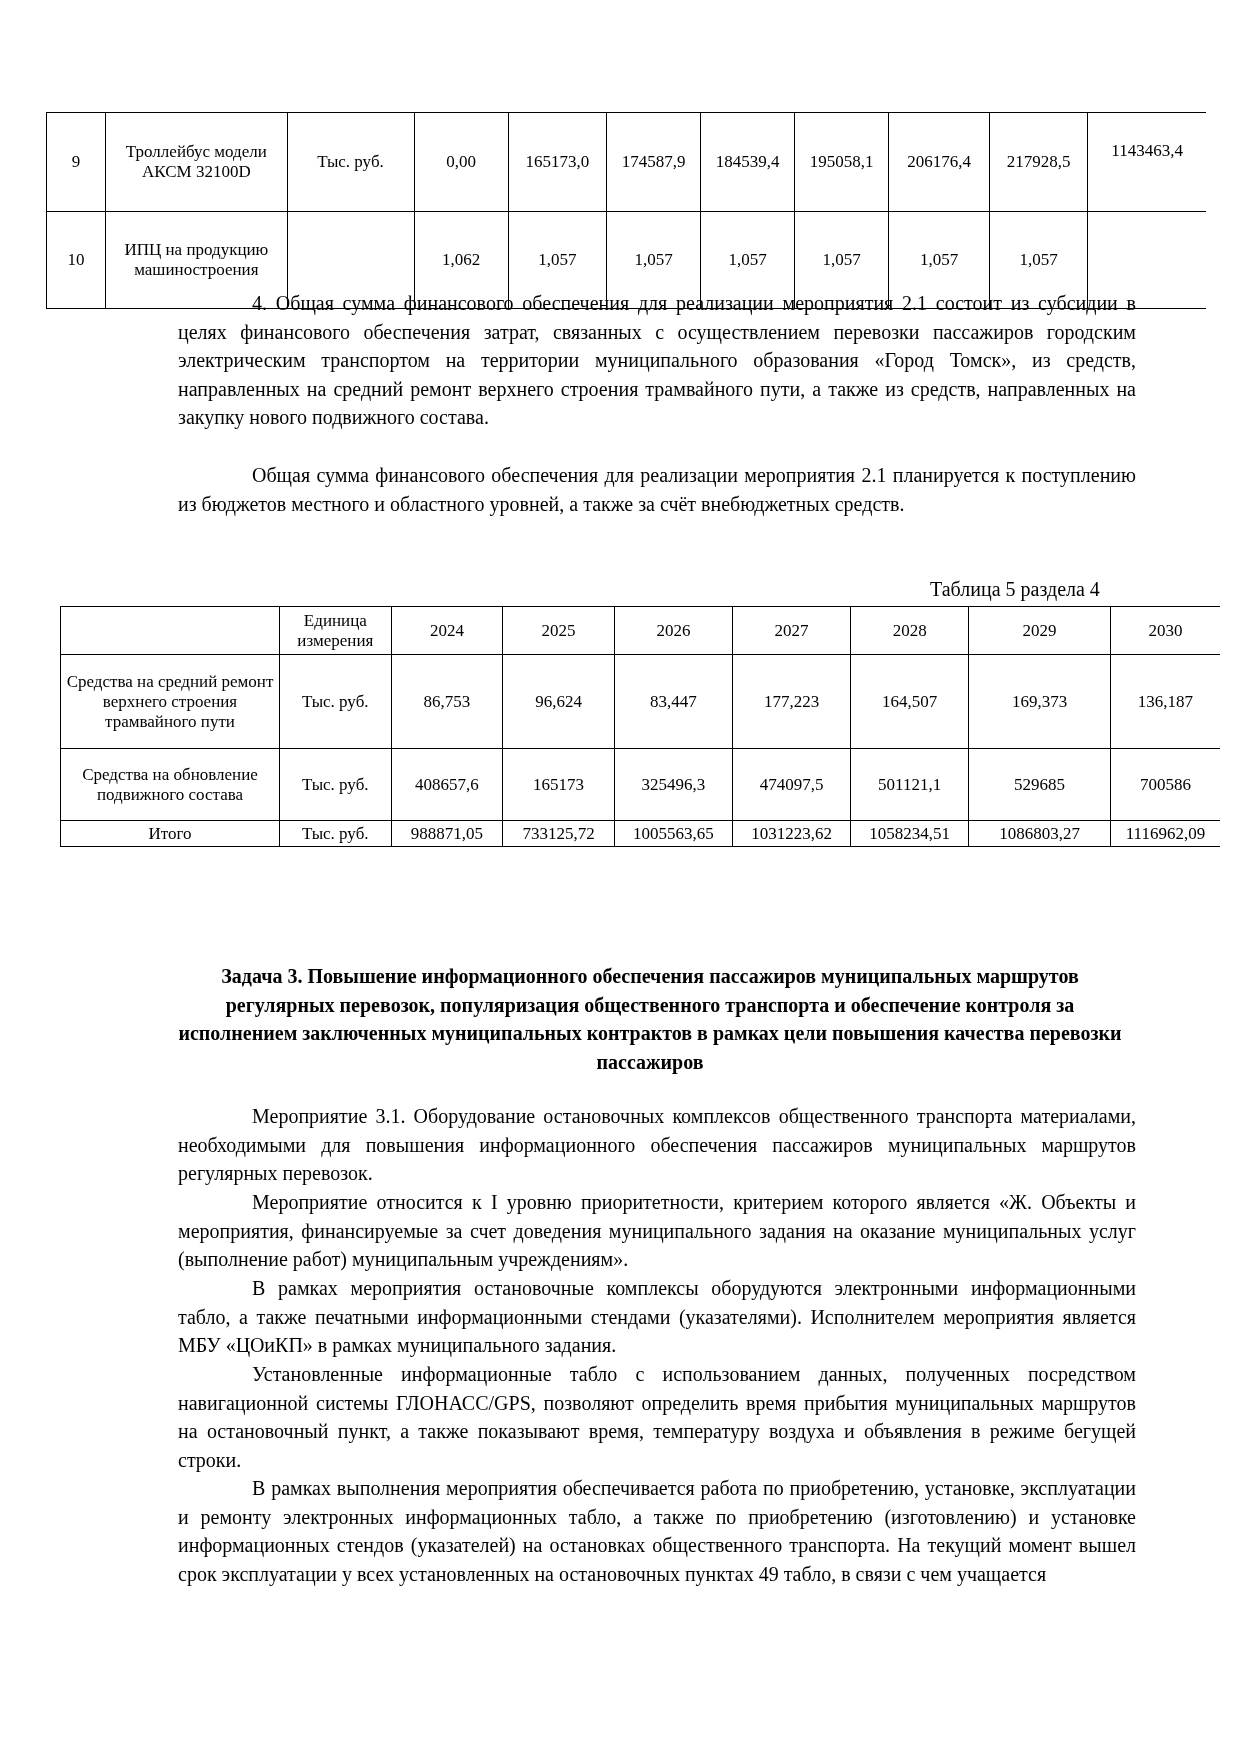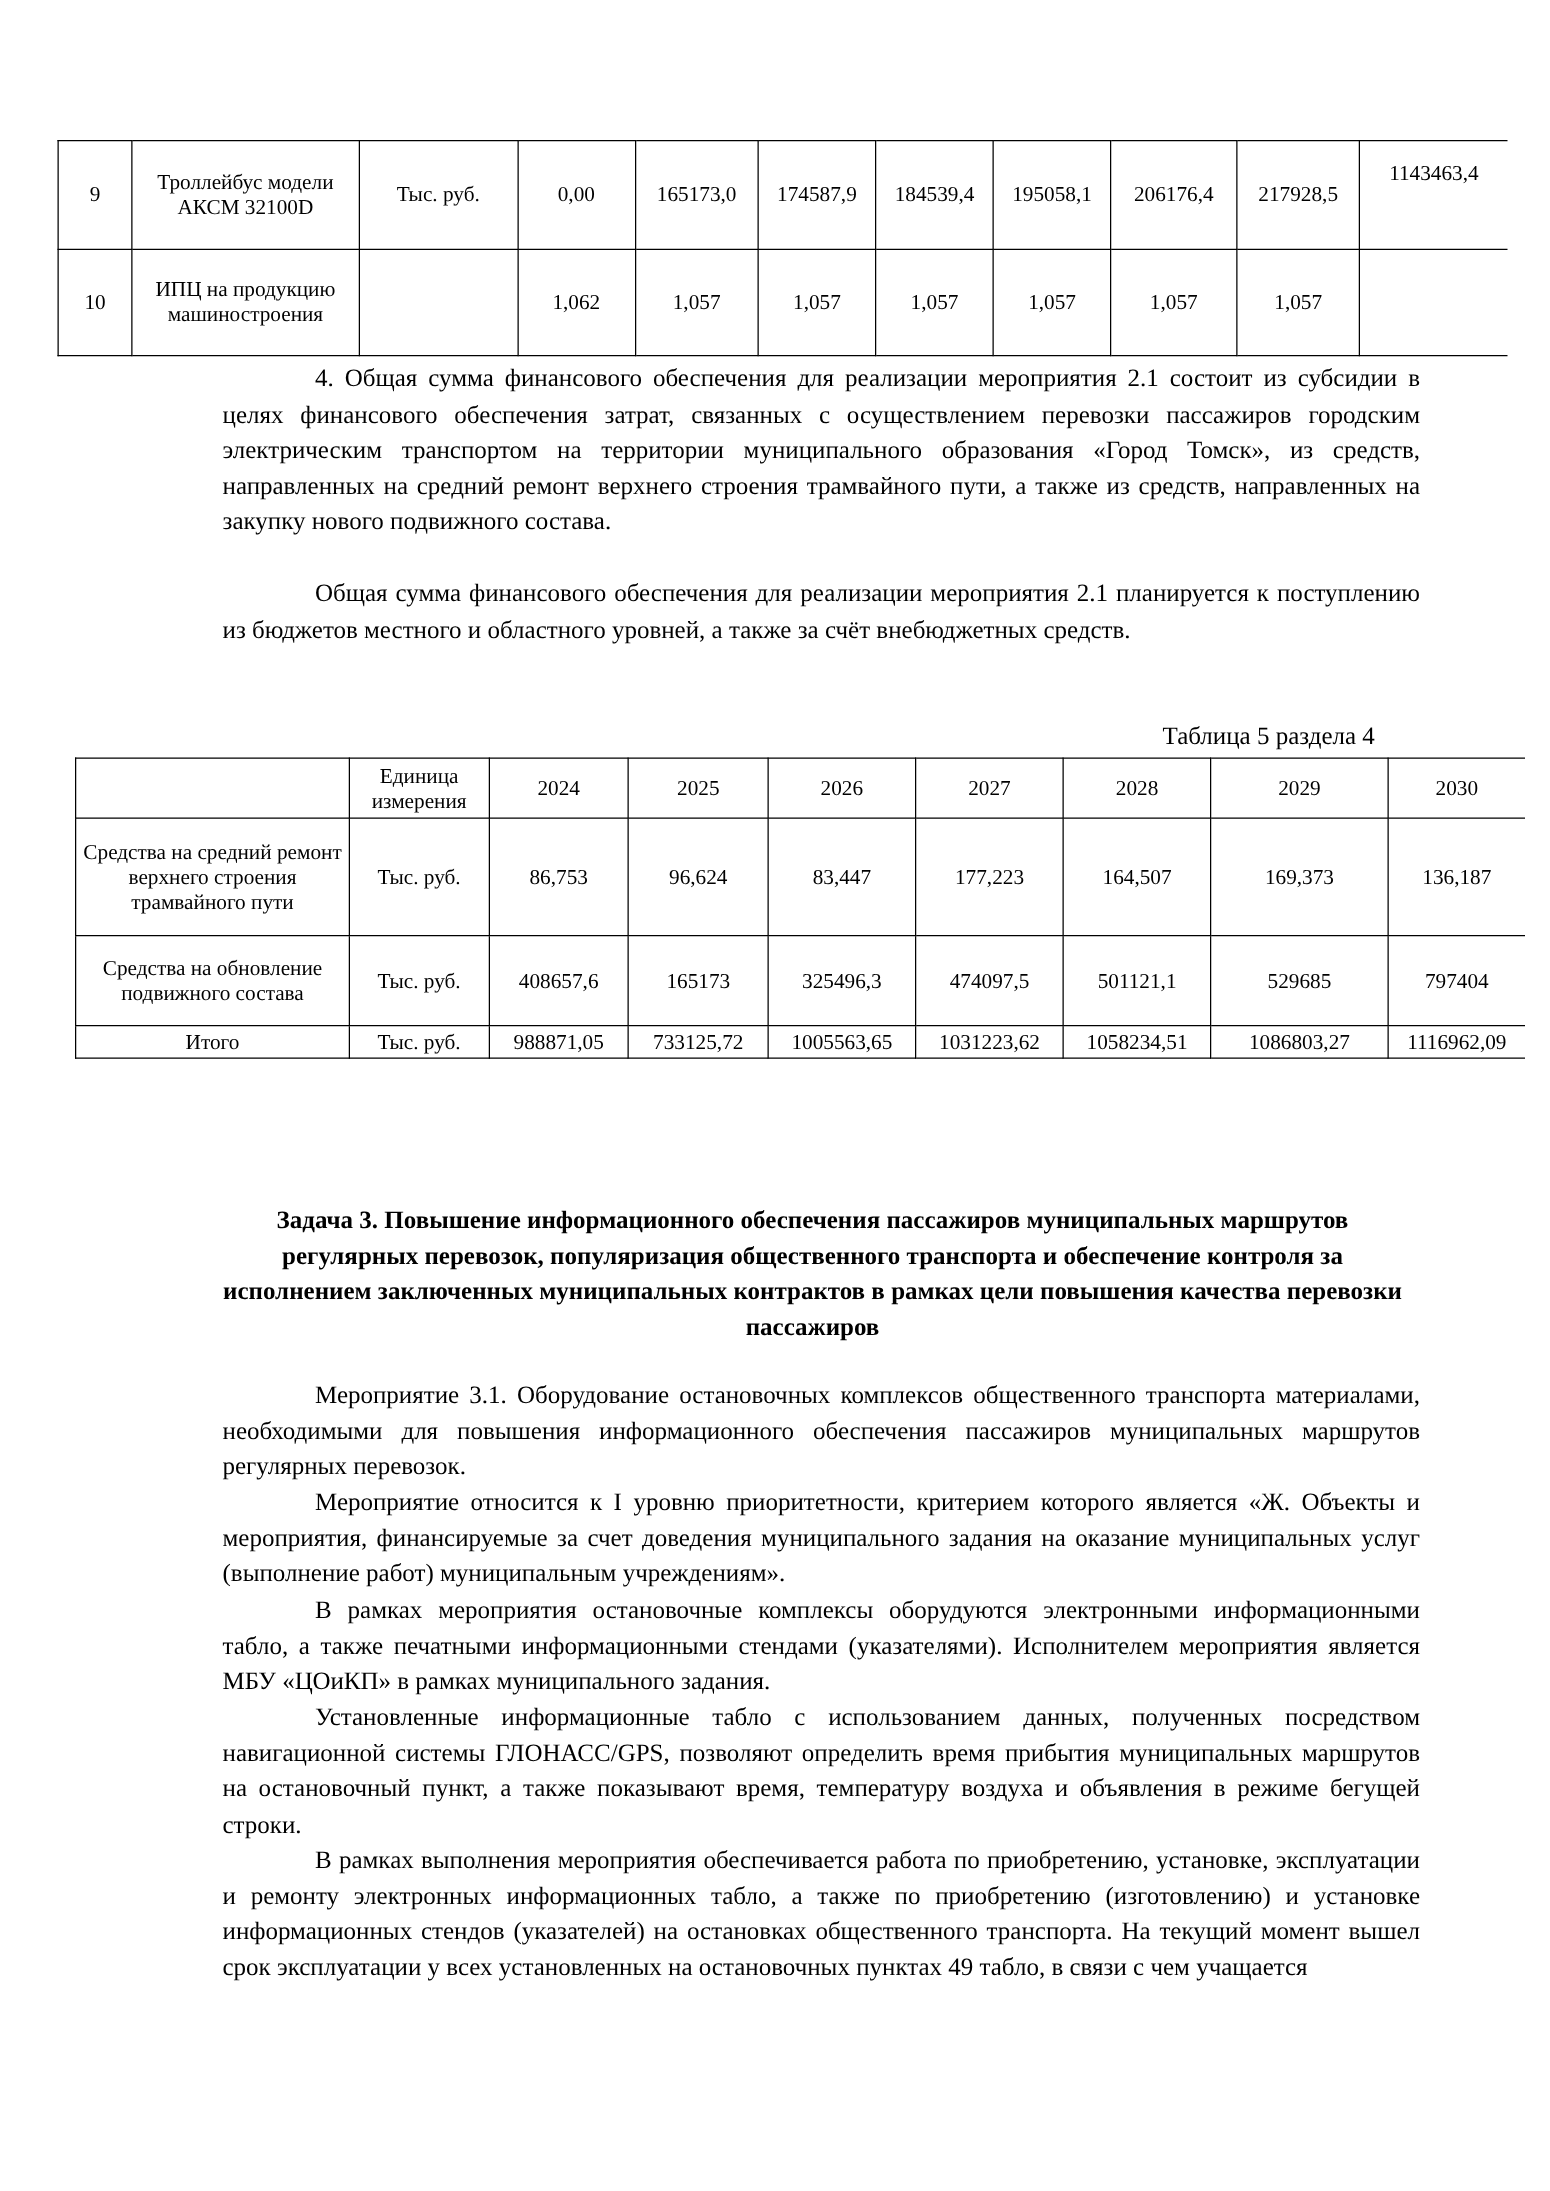--- a/index.html
+++ b/index.html
@@ -6,21 +6,21 @@
   body { width: 1240px; height: 1753px; position: relative; overflow: hidden;
          font-family: "Liberation Serif", serif; color: #000; }
   .abs { position: absolute; }
   table { border-collapse: collapse; table-layout: fixed; }
   td { border: 1.5px solid #000; text-align: center; vertical-align: middle;
        font-size: 17px; line-height: 20px; padding: 0 2px; overflow: hidden; white-space: nowrap; }
   td.wrap { white-space: normal; }
   #t1 { left: 46px; top: 112px; width: 1160px; }
   #t1 td { height: 70px; }
   #t1 tr.r2 td { height: 68px; }
-  #t1 td.last { border-right: none; vertical-align: top; padding-top: 16px; }
+  #t1 td.last { border-right: none; vertical-align: top; padding-top: 28px; }
   #t2 { left: 60px; top: 606px; width: 1160px; }
   #t2 td { font-size: 17px; }
   #t2 td.rlast { border-right: none; }
   .para { position: absolute; left: 178px; width: 958px; font-size: 20px; line-height: 28.6px;
           text-align: justify; }
   .para .ind { display: inline-block; width: 74px; }
   .caption { position: absolute; left: 930px; top: 578px; font-size: 20px; }
   .heading { position: absolute; left: 170px; width: 960px; top: 962px; font-size: 20px;
              font-weight: bold; line-height: 28.6px; text-align: center; }
 </style>
@@ -117,21 +117,21 @@
   </tr>
   <tr style="height:72px">
     <td class="wrap">Средства на обновление подвижного состава</td>
     <td>Тыс. руб.</td>
     <td>408657,6</td>
     <td>165173</td>
     <td>325496,3</td>
     <td>474097,5</td>
     <td>501121,1</td>
     <td>529685</td>
-    <td class="rlast">797404</td>
+    <td class="rlast">700586</td>
   </tr>
   <tr style="height:26px">
     <td>Итого</td>
     <td>Тыс. руб.</td>
     <td>988871,05</td>
     <td>733125,72</td>
     <td>1005563,65</td>
     <td>1031223,62</td>
     <td>1058234,51</td>
     <td>1086803,27</td>

